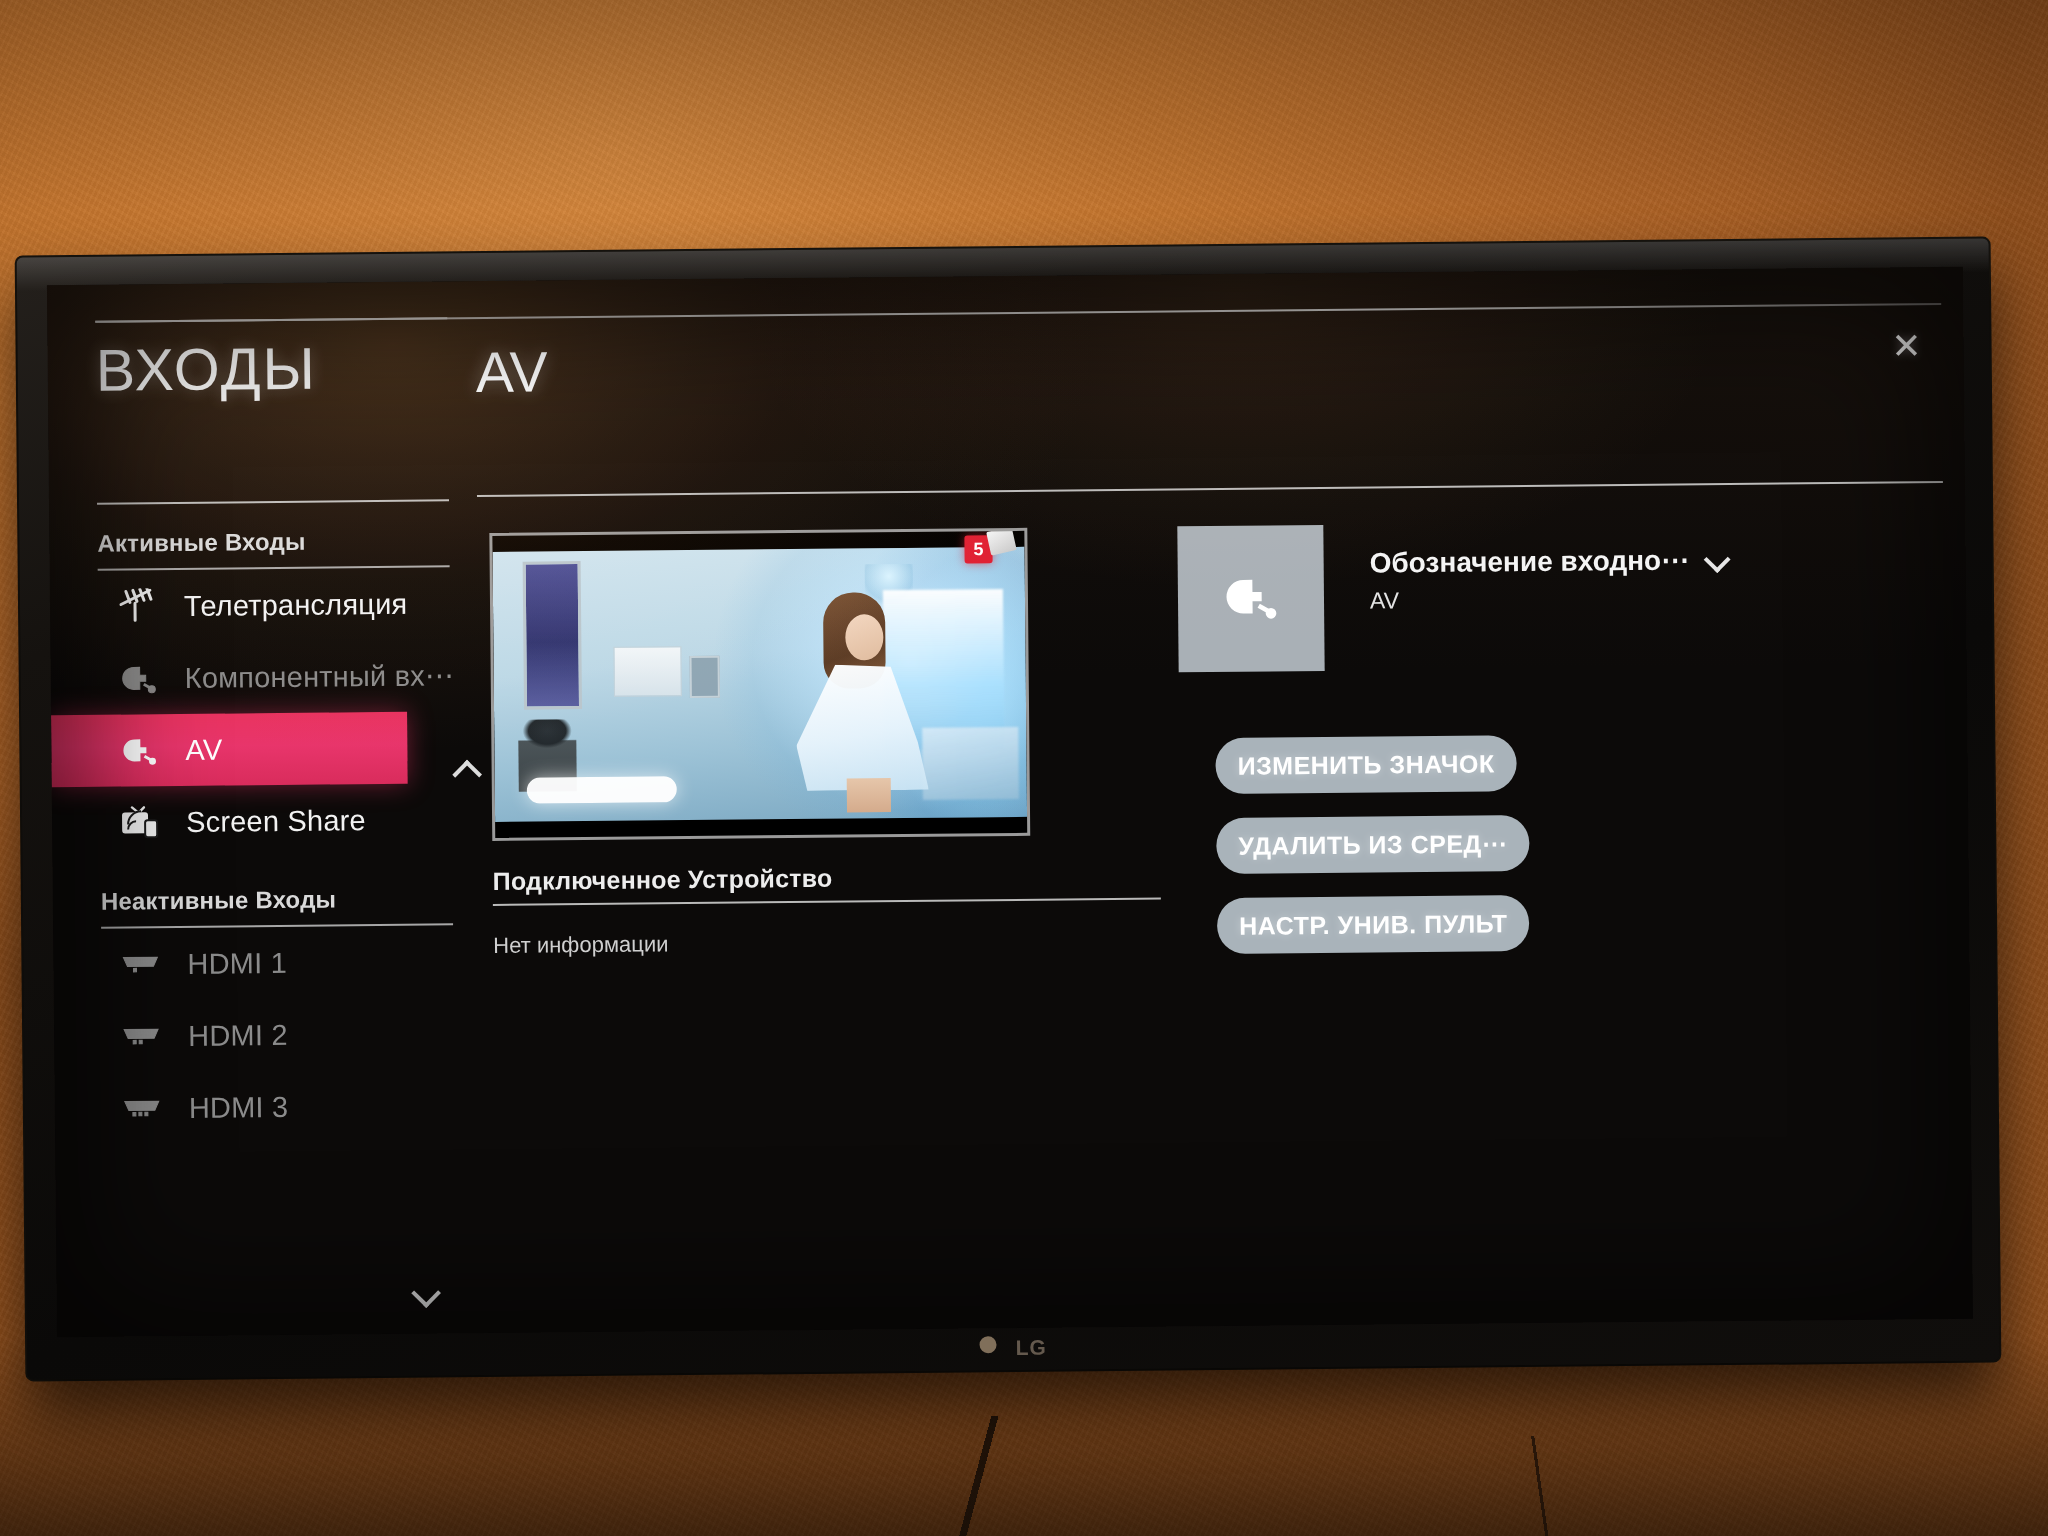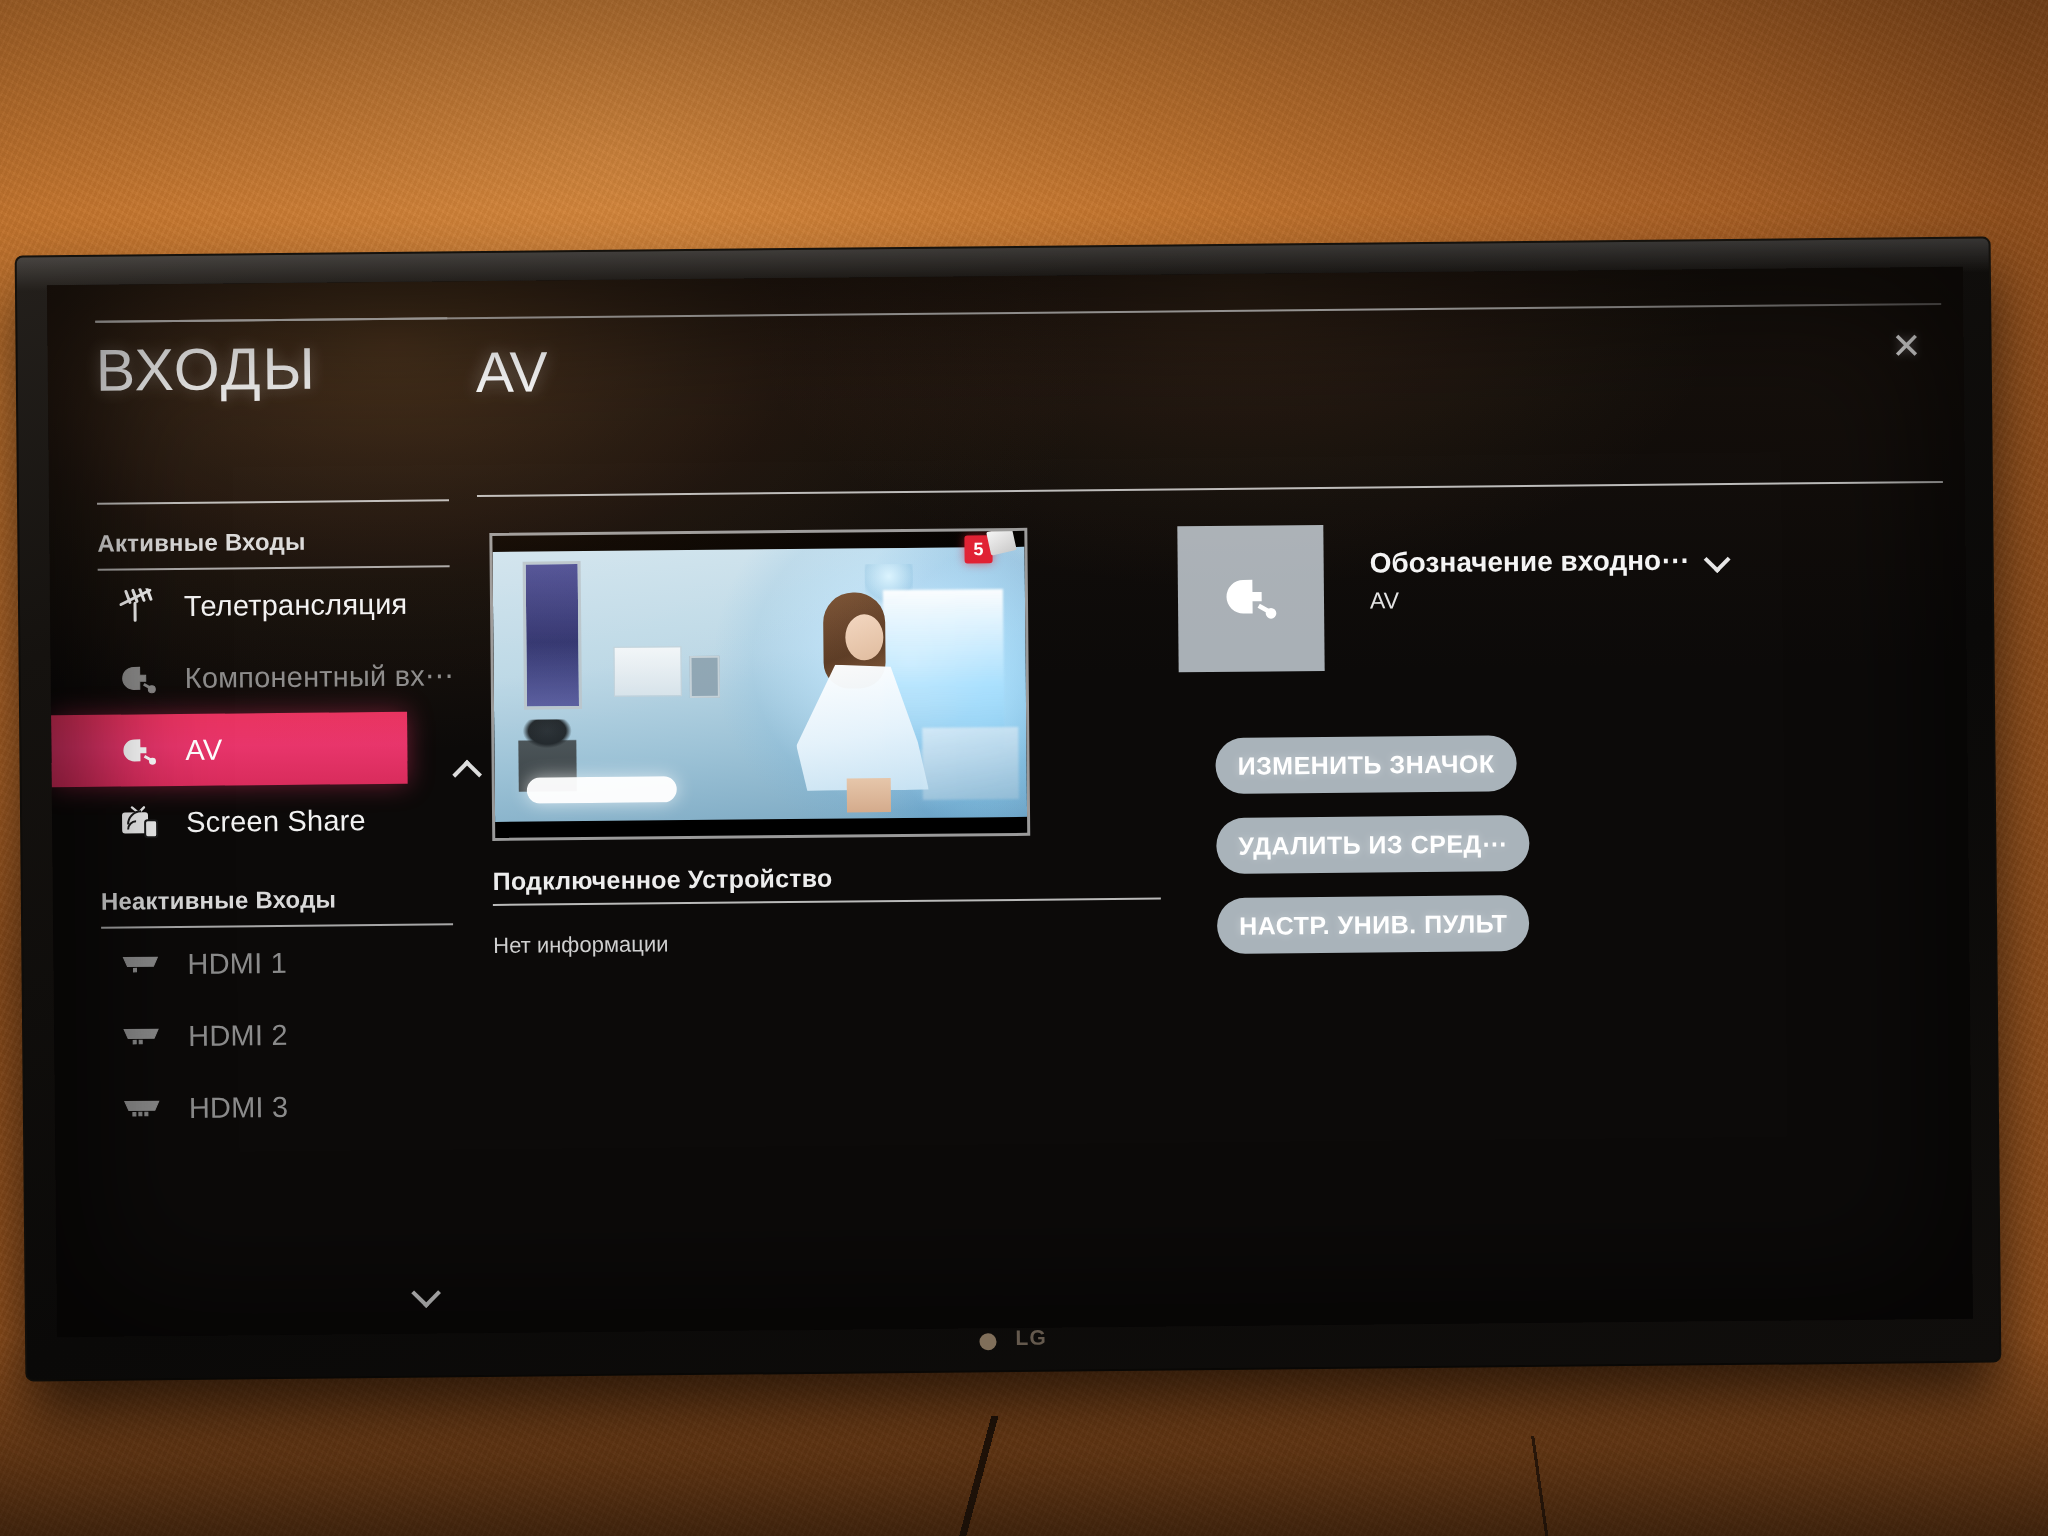--- a/index.html
+++ b/index.html
@@ -56,23 +56,23 @@
     background:linear-gradient(160deg,#24201c 0%,#15120f 22%,#0a0908 60%,#100e0c 100%);
     padding:28px 26px 42px 30px;
     box-sizing:border-box;
   }
   #bezelGloss{
     position:absolute;left:0;top:0;right:0;height:34px;border-radius:6px 6px 0 0;
     background:linear-gradient(180deg,rgba(255,255,255,.16),rgba(255,255,255,0));
     pointer-events:none;
   }
   #lgLogo{
-    position:absolute;left:50%;bottom:20px;transform:translateX(-50%);
+    position:absolute;left:50%;bottom:10px;transform:translateX(-50%);
     color:#6e6255;font-size:21px;letter-spacing:1px;font-weight:bold;
-    display:flex;align-items:flex-end;gap:19px;opacity:.9;
+    display:flex;align-items:flex-start;gap:19px;opacity:.9;
   }
   #lgLogo .dot{
     width:17px;height:17px;border-radius:50%;
     background:#8d7a63;display:inline-block;
   }
 
   
   #screen{
     position:absolute;left:30px;top:28px;right:26px;bottom:42px;
     background:#0c0a09;

